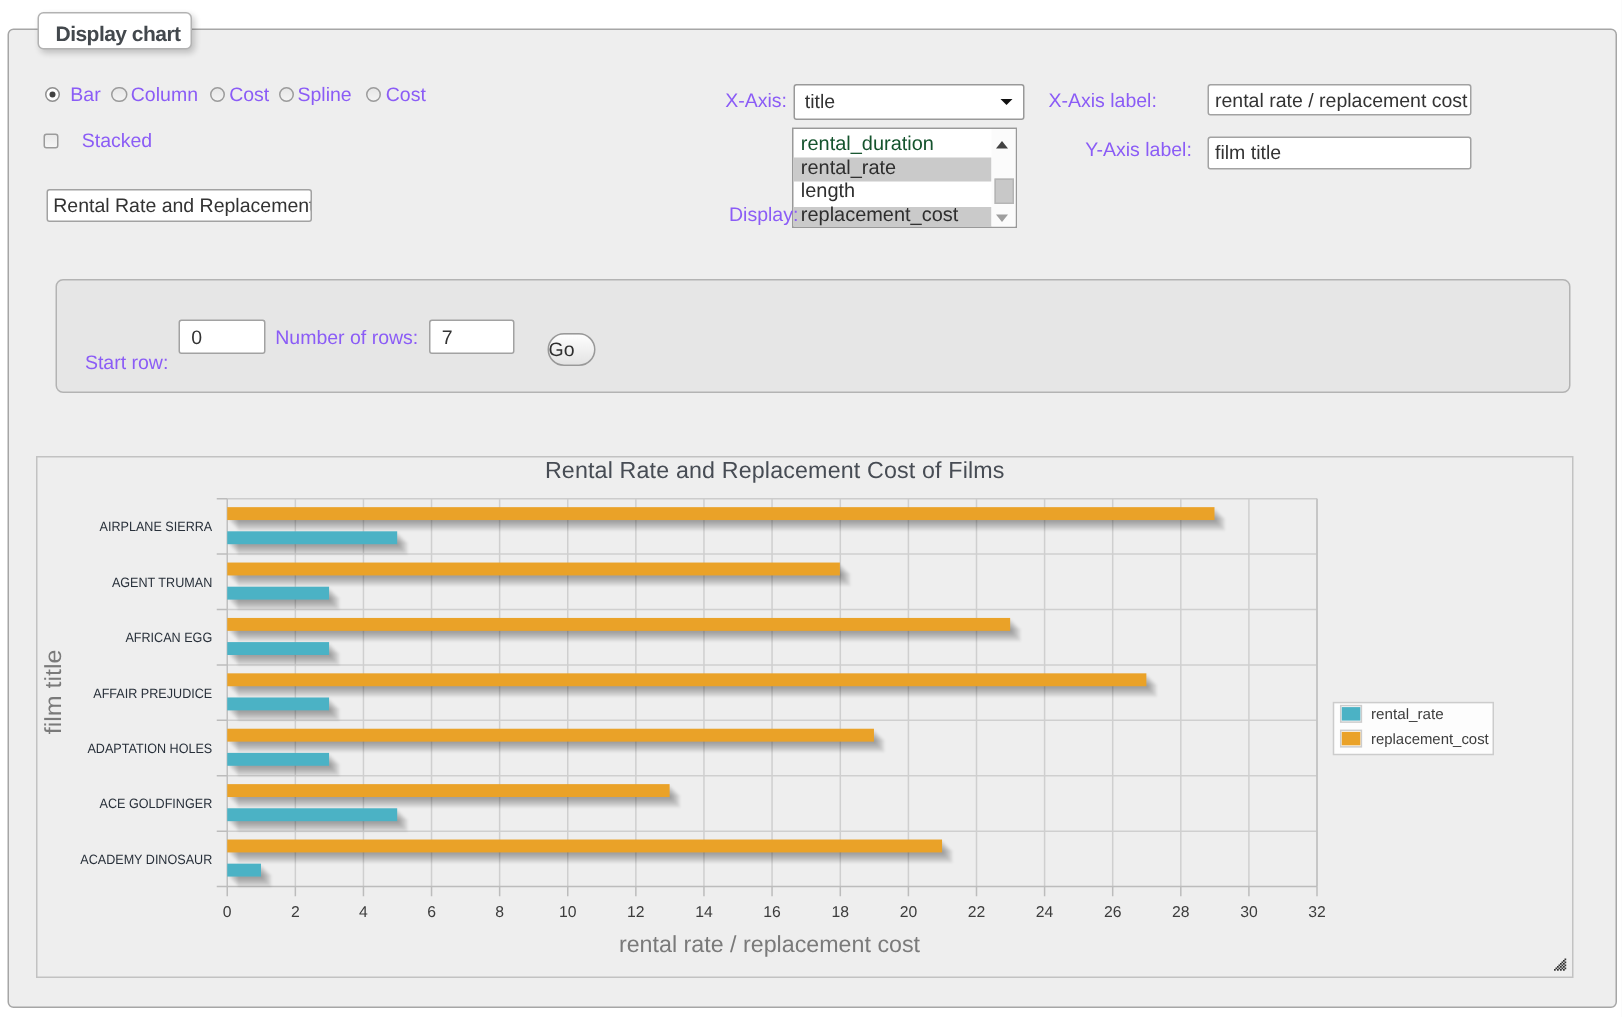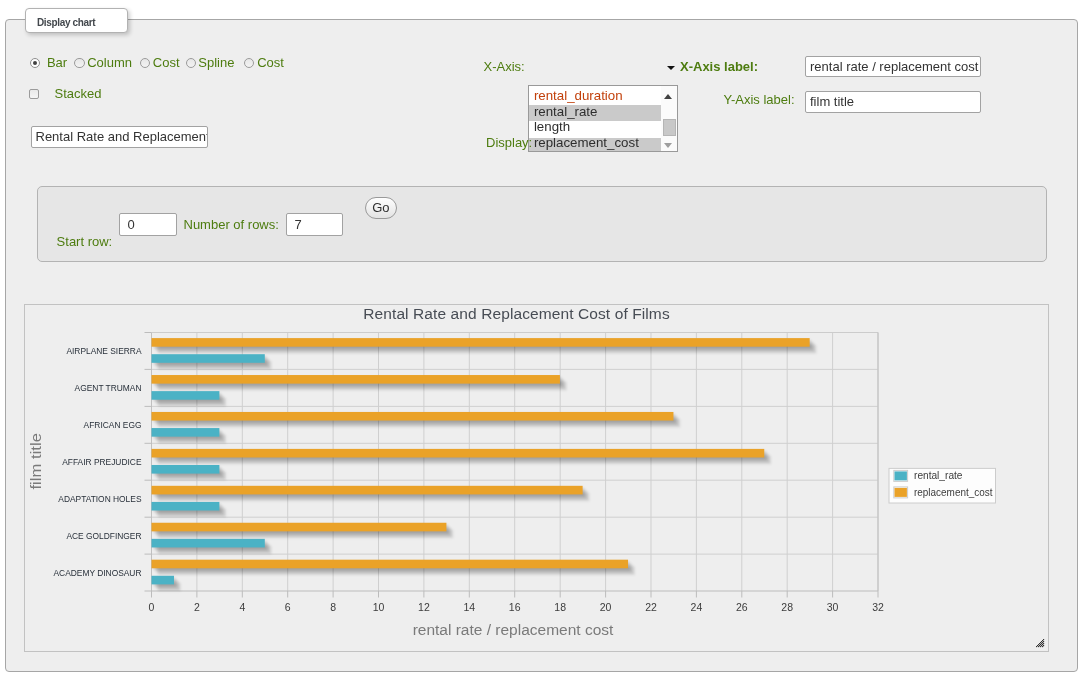--- a/index.html
+++ b/index.html
@@ -1,72 +1,73 @@
 <!DOCTYPE html>
 <html><head><meta charset="utf-8"><style>
 *{margin:0;padding:0;box-sizing:border-box;}
 html,body{width:1081px;height:681px;background:#fff;font-family:'Liberation Sans',sans-serif;}
 #page{position:relative;width:1081px;height:681px;overflow:hidden;}
 .ab{position:absolute;}
-.t{position:absolute;font-size:13px;line-height:15px;color:#4d7c0f;white-space:nowrap;}
+.t{position:absolute;font-size:13px;line-height:15px;color:#8b5cf6;white-space:nowrap;}
 .inp{position:absolute;background:#fff;border:1px solid #a2a2a2;border-radius:2px;font-size:13px;line-height:20px;color:#333;padding:0 4px;overflow:hidden;white-space:nowrap;}
 </style></head>
 <body>
 <div id="page">
 
   <div class="ab" style="left:4.5px;top:19px;width:1073px;height:653px;background:#eeeeee;border:1px solid #a6a6a6;border-radius:4px;"></div>
 
   <div class="ab" style="left:25px;top:7.5px;width:103px;height:25.5px;background:#fff;border:1px solid #b2b2b2;border-radius:4px;box-shadow:2px 2px 4px rgba(0,0,0,0.2);"></div>
-  <div class="t" style="left:37px;top:14.5px;font-weight:bold;font-size:10px;letter-spacing:-0.35px;color:#43484d;">Display chart</div>
+  <div class="t" style="left:37px;top:14.5px;font-weight:bold;font-size:14px;letter-spacing:-0.35px;color:#43484d;">Display chart</div>
 
   <div class="ab" style="left:29.7px;top:57.6px;width:10.4px;height:10.4px;border:1px solid #8f8f8f;border-radius:50%;background:#fefefe;"></div>
   <div class="ab" style="left:32.9px;top:60.8px;width:4.4px;height:4.4px;border-radius:50%;background:#424242;"></div>
   <div class="t" style="left:46.9px;top:55px;">Bar</div>
   <div class="ab" style="left:74.4px;top:57.6px;width:10.4px;height:10.4px;border:1px solid #9b9b9b;border-radius:50%;background:linear-gradient(#e7e7e7,#f3f3f3);"></div>
   <div class="t" style="left:87.2px;top:55px;">Column</div>
   <div class="ab" style="left:139.6px;top:57.6px;width:10.4px;height:10.4px;border:1px solid #9b9b9b;border-radius:50%;background:linear-gradient(#e7e7e7,#f3f3f3);"></div>
   <div class="t" style="left:152.8px;top:55px;">Cost</div>
   <div class="ab" style="left:185.6px;top:57.6px;width:10.4px;height:10.4px;border:1px solid #9b9b9b;border-radius:50%;background:linear-gradient(#e7e7e7,#f3f3f3);"></div>
   <div class="t" style="left:198.3px;top:55px;text-align:center;">Spline</div>
   <div class="ab" style="left:243.9px;top:57.6px;width:10.4px;height:10.4px;border:1px solid #9b9b9b;border-radius:50%;background:linear-gradient(#e7e7e7,#f3f3f3);"></div>
   <div class="t" style="left:257.2px;top:55px;">Cost</div>
 
   <div class="ab" style="left:28.5px;top:89px;width:10.4px;height:10.4px;border:1px solid #9b9b9b;border-radius:2px;background:linear-gradient(#e9e9e9,#f5f5f5);"></div>
   <div class="t" style="left:42.5px;top:86.3px;margin-left:12px;">Stacked</div>
 
   <div class="inp" style="left:30.5px;top:126px;width:177.5px;height:22px;">Rental Rate and Replacement Cost of Films</div>
 
   <div class="t" style="left:483.5px;top:59px;">X-Axis:</div>
+  <div class="inp" style="left:528.5px;top:56px;width:154px;height:24px;line-height:22px;border-color:#999;padding:0 7px;">title</div>
   <div class="ab" style="left:666.5px;top:66.3px;width:0;height:0;border-left:4px solid transparent;border-right:4px solid transparent;border-top:4.6px solid #111;"></div>
 
   <div class="ab" style="left:527.5px;top:84.5px;width:150.5px;height:67.5px;background:#fff;border:1px solid #999;"></div>
   <div class="ab" style="left:528.5px;top:105.4px;width:132px;height:15.6px;background:#cacaca;"></div>
   <div class="ab" style="left:528.5px;top:138px;width:132px;height:13px;background:#cacaca;"></div>
-  <div class="t" style="left:533.9px;top:87.5px;color:#c2410c;font-size:13.3px;">rental_duration</div>
+  <div class="t" style="left:533.9px;top:87.5px;color:#14532d;font-size:13.3px;">rental_duration</div>
   <div class="t" style="left:533.9px;top:103.5px;color:#2e2e2e;font-size:13.3px;">rental_rate</div>
   <div class="t" style="left:533.9px;top:119px;color:#2e2e2e;font-size:13.3px;">length</div>
   <div class="t" style="left:533.9px;top:135px;color:#2e2e2e;font-size:13.3px;">replacement_cost</div>
 
   <div class="ab" style="left:660.5px;top:85.5px;width:16.5px;height:65.5px;background:#fbfbfb;"></div>
   <div class="ab" style="left:664.3px;top:93.5px;width:0;height:0;border-left:4.5px solid transparent;border-right:4.5px solid transparent;border-bottom:5.5px solid #424242;"></div>
   <div class="ab" style="left:662.5px;top:118.7px;width:13px;height:17.7px;background:#c8c8c8;border:1px solid #b5b5b5;"></div>
   <div class="ab" style="left:664.3px;top:142.5px;width:0;height:0;border-left:4.5px solid transparent;border-right:4.5px solid transparent;border-top:5.5px solid #9e9e9e;"></div>
   <div class="t" style="left:486px;top:135px;">Display:</div>
 
-  <div class="t" style="left:680px;top:59px;font-weight:bold;">X-Axis label:</div>
+  <div class="t" style="left:699px;top:59px;">X-Axis label:</div>
   <div class="inp" style="left:805px;top:55.6px;width:176px;height:21.6px;">rental rate / replacement cost</div>
   <div class="t" style="left:723.5px;top:92.4px;">Y-Axis label:</div>
   <div class="inp" style="left:805px;top:91px;width:176px;height:22.3px;">film title</div>
 
   <div class="ab" style="left:36.5px;top:186px;width:1010.5px;height:76px;background:#e6e6e6;border:1px solid #b3b3b3;border-radius:5px;"></div>
   <div class="t" style="left:56.6px;top:234px;">Start row:</div>
   <div class="inp" style="left:118.5px;top:212.6px;width:58px;height:23.6px;line-height:21.5px;padding:0 8px;">0</div>
   <div class="t" style="left:183.5px;top:217px;">Number of rows:</div>
   <div class="inp" style="left:285.5px;top:212.6px;width:57px;height:23.6px;line-height:21.5px;padding:0 8px;">7</div>
-  <div class="ab" style="left:364.7px;top:197px;width:32.3px;height:22.1px;border:1px solid #999;border-radius:11px;background:linear-gradient(#fefefe,#e3e3e3);text-align:center;font-size:13px;line-height:20px;color:#2f2f2f;">Go</div>
+  <div class="ab" style="left:364.7px;top:222px;width:32.3px;height:22.1px;border:1px solid #999;border-radius:11px;background:linear-gradient(#fefefe,#e3e3e3);font-size:13px;line-height:20px;color:#2f2f2f;">Go</div>
 
   <div class="ab" style="left:24px;top:304px;width:1024.5px;height:347.5px;border:1px solid #c2c2c2;background:#eeeeee;">
 <svg width="1024.5" height="347.5" viewBox="0 0 1024.5 347.5" style="position:absolute;left:0;top:0;font-family:'Liberation Sans',sans-serif;">
 <defs>
           <filter id="sb" x="-20%" y="-20%" width="140%" height="140%">
             <feGaussianBlur stdDeviation="0.8"></feGaussianBlur>
           </filter>
         </defs>
 <line x1="171.9" y1="27.5" x2="171.9" y2="286.0" stroke="#cfcfcf" stroke-width="1"></line>
 <line x1="217.3" y1="27.5" x2="217.3" y2="286.0" stroke="#cfcfcf" stroke-width="1"></line>

